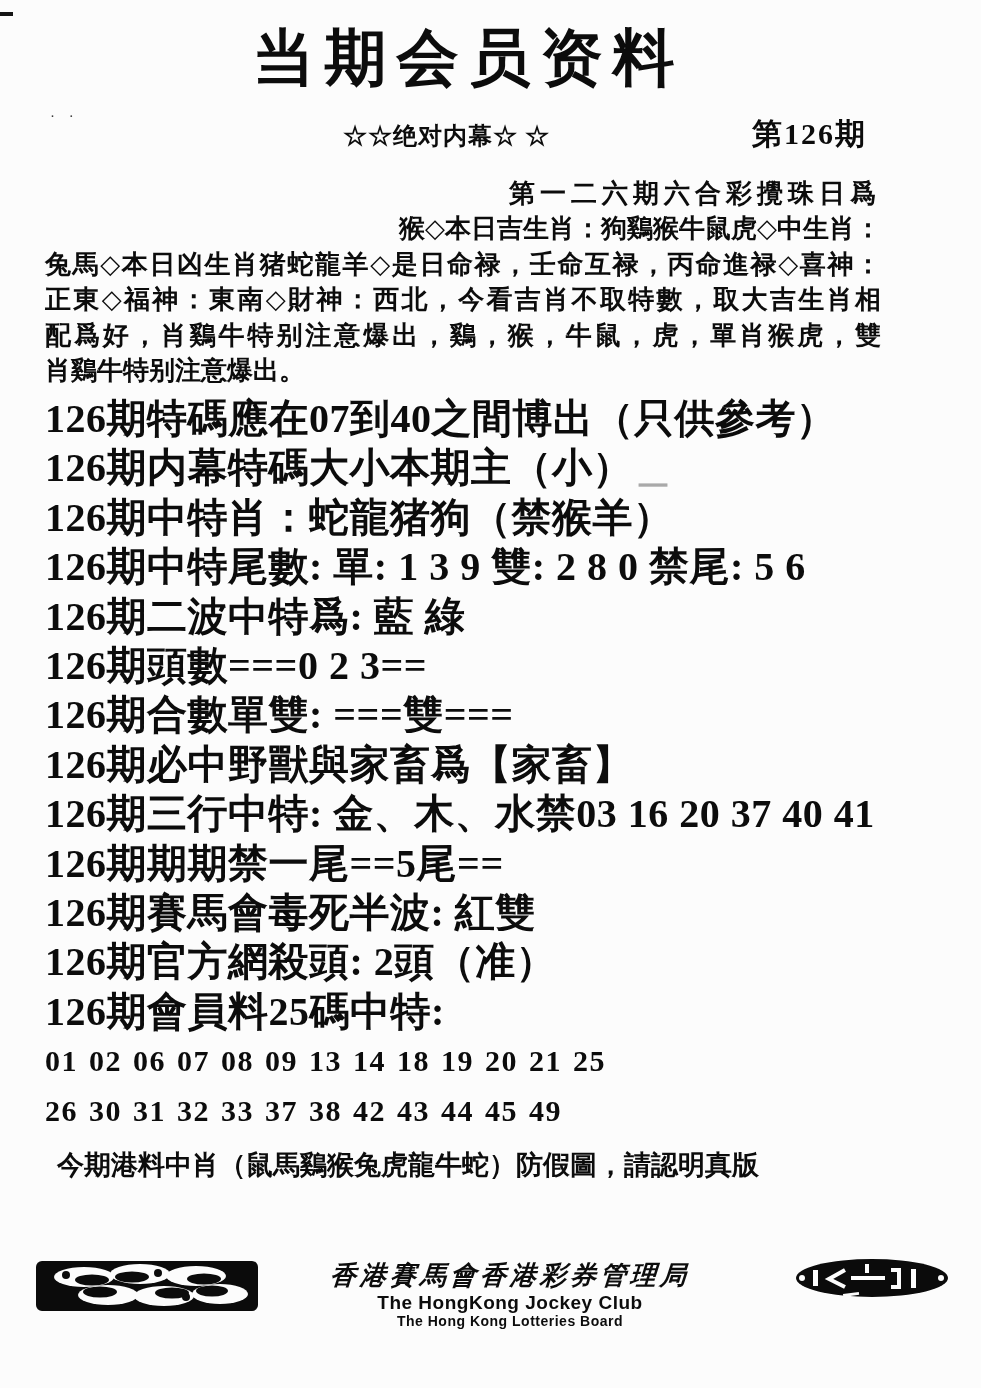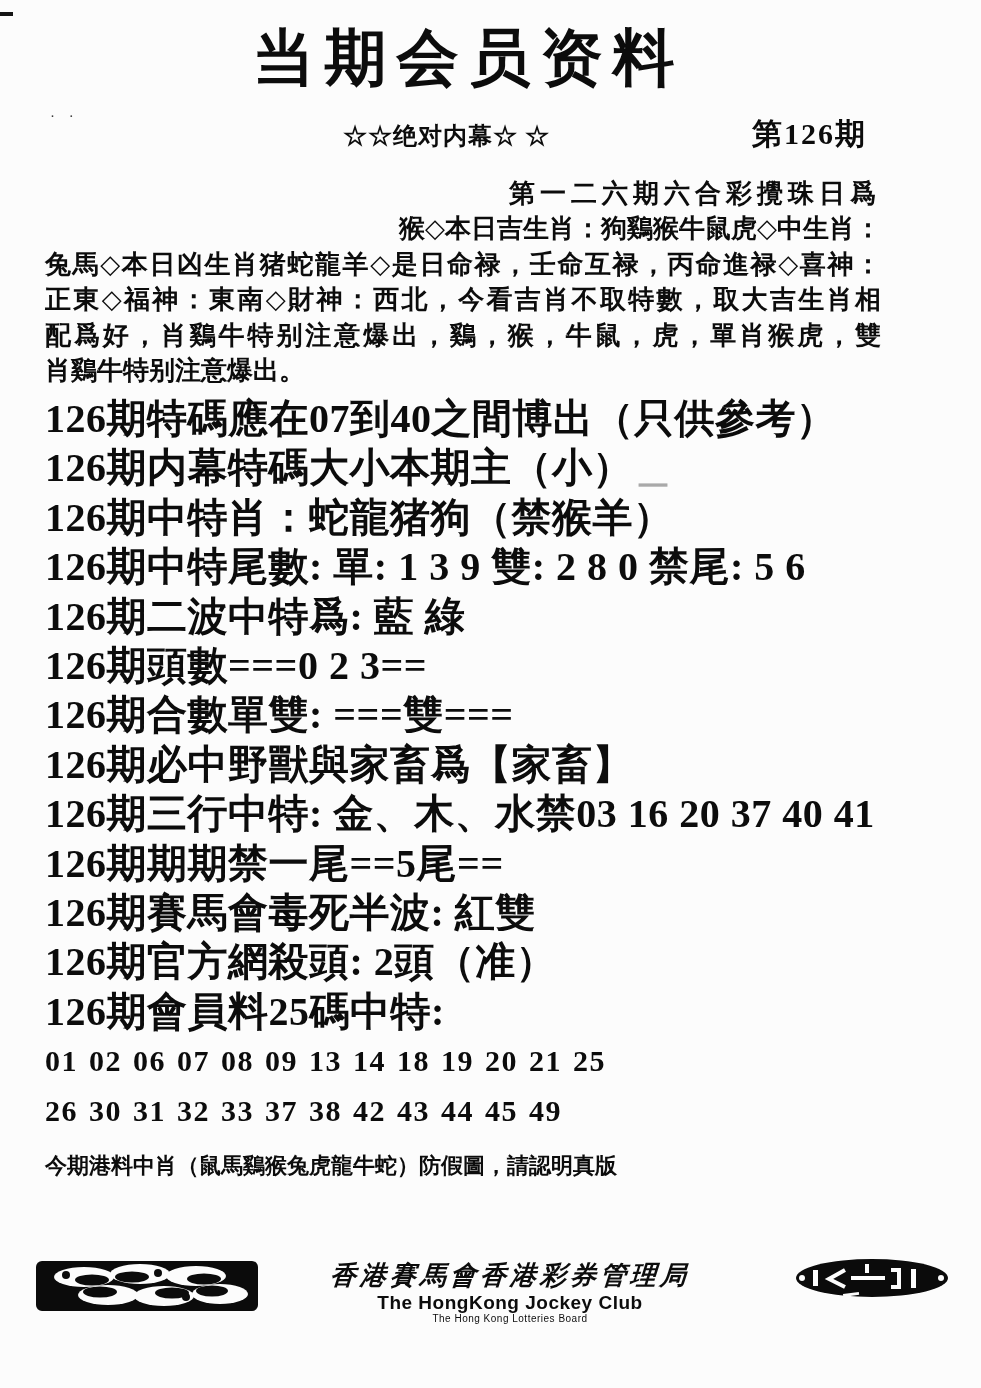--- a/index.html
+++ b/index.html
@@ -51,39 +51,39 @@
   .tip{
     font-size:40px;line-height:49.4px;white-space:nowrap;
     letter-spacing:0.5px;
   }
   .tip .ul{color:#a9a9a9;}
   .nums{
     font-size:30px;line-height:49.4px;white-space:nowrap;
     word-spacing:2px;letter-spacing:1.5px;
   }
   .note{
-    font-size:22px;line-height:49.4px;white-space:nowrap;margin-top:6px;
+    font-size:27px;line-height:49.4px;white-space:nowrap;margin-top:6px;margin-left:12px;
   }
 
   .logo-left{position:absolute;left:36px;top:1261px;width:222px;height:50px;}
   .logo-right{position:absolute;left:793px;top:1257px;width:158px;height:48px;}
   .footer-center{
     position:absolute;left:280px;top:1258px;width:460px;text-align:center;
   }
   .org-cn{
     font-size:26px;font-style:italic;letter-spacing:4px;
     transform:skewX(-4deg);
   }
   .org-en{
     font-family:"Liberation Sans","DejaVu Sans",sans-serif;
     font-size:19px;font-weight:800;letter-spacing:0.5px;margin-top:-1px;
   }
   .org-en-sub{
     font-family:"Liberation Sans","DejaVu Sans",sans-serif;
-    font-size:10px;font-weight:400;letter-spacing:0.5px;margin-top:-1px;
+    font-size:14px;font-weight:700;letter-spacing:0.5px;margin-top:-1px;
   }
 </style>
 </head>
 <body>
 
 <div class="page">
 
   <div class="artifact art-tl"></div>
 
   <div class="title">当期会员资料</div>

